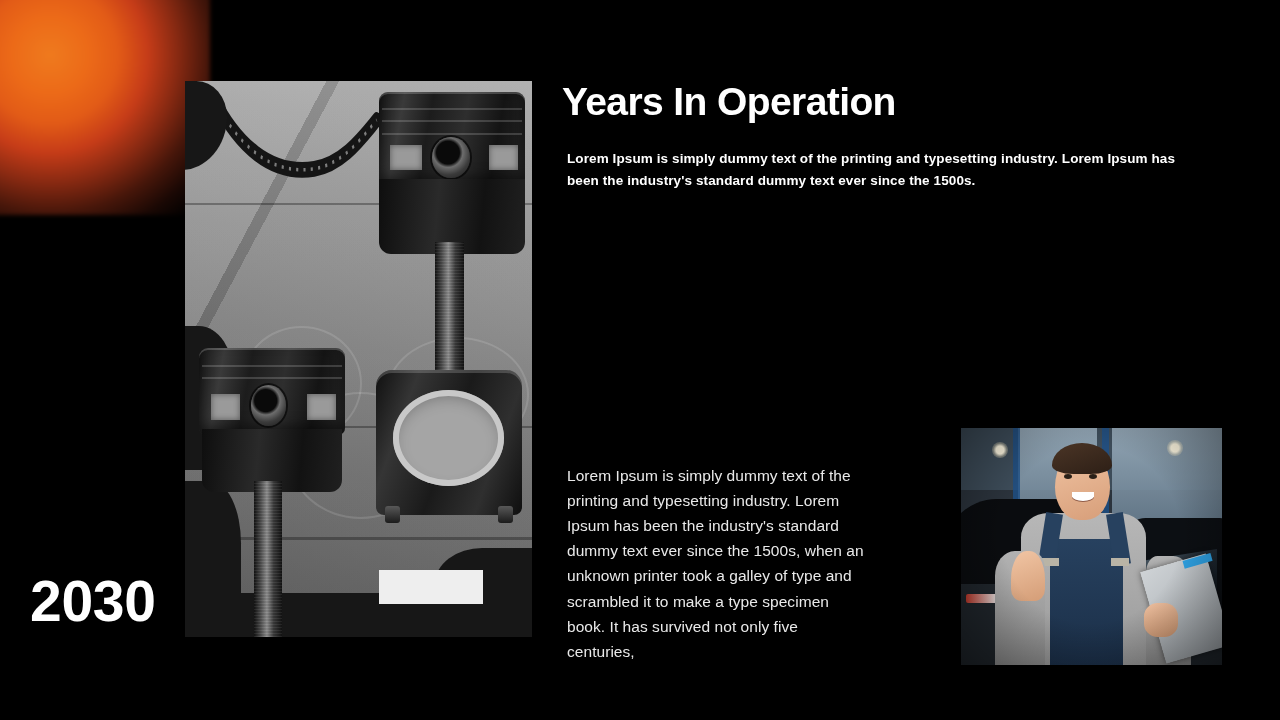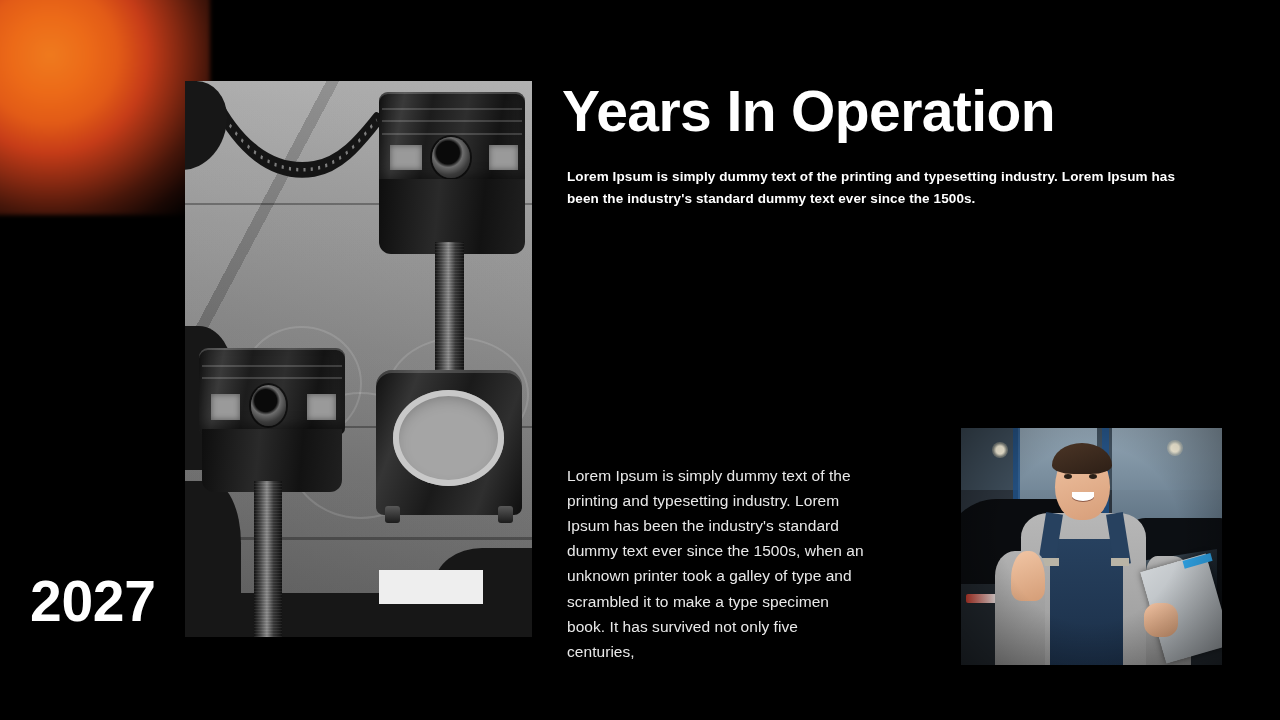--- a/index.html
+++ b/index.html
@@ -129,21 +129,21 @@
 
   
   #headline {
     position: absolute;
     left: 562px;
     top: 82px;
     width: 640px;
   }
   #title {
     margin: 0;
-    font-size: 57px;
+    font-size: 39px;
     line-height: 1.02;
     font-weight: 700;
     letter-spacing: -0.6px;
     color: #ffffff;
   }
   #subtitle {
     margin: 26px 0 0 5px;
     width: 616px;
     font-size: 13.5px;
     line-height: 1.62;
@@ -371,21 +371,21 @@
     </div>
   </div>
 
   <div id="headline">
     <h1 id="title">Years In Operation</h1>
     <p id="subtitle">Lorem Ipsum is simply dummy text of the printing and typesetting  industry. Lorem Ipsum has been the industry's standard dummy text ever since the 1500s.</p>
   </div>
 
   <p id="body-copy">Lorem Ipsum is simply dummy text of the printing and typesetting industry. Lorem Ipsum has been the industry's standard dummy text ever since the 1500s, when an unknown printer took a galley of type and scrambled it to make a type specimen book. It has survived not only five centuries,</p>
 
-  <div id="year-start" class="year">2027</div>
+  <div id="year-start" class="year">2030</div>
 
   <div id="mechanic-photo">
     <div class="garage"></div>
     <div class="window" style="left:22%; width:30%;"></div>
     <div class="window" style="left:58%; width:42%;"></div>
     <div class="mullion" style="left:20%;"></div>
     <div class="mullion" style="left:54%;"></div>
     <div class="lamp" style="left:12%; top:6%;"></div>
     <div class="lamp" style="left:79%; top:5%;"></div>
     <div class="car-hood"></div>

